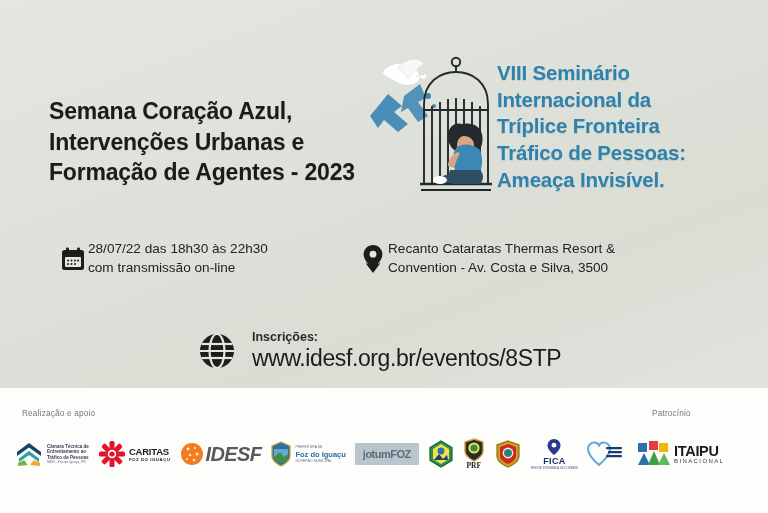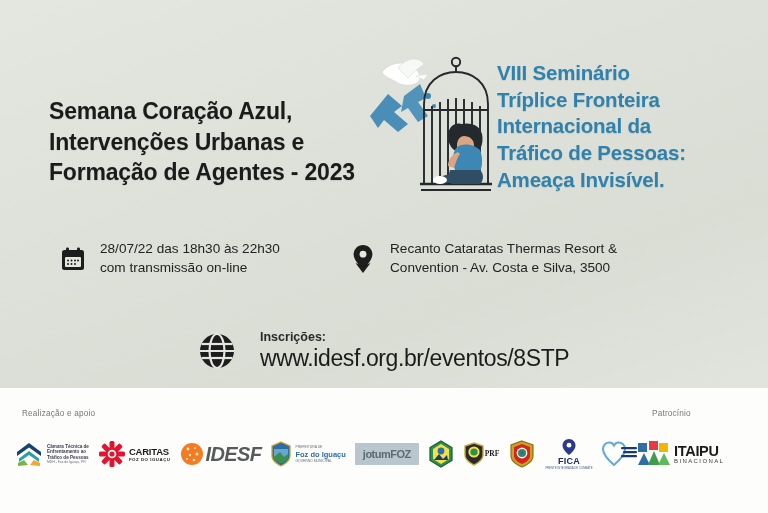--- a/index.html
+++ b/index.html
@@ -32,27 +32,27 @@
     position:absolute; left:497px; top:60px;
     font-size:20.5px; font-weight:bold; line-height:1.3;
     color:#2f82ad; letter-spacing:-0.2px;
     text-shadow:0 1px 1px rgba(0,0,0,.10);
   }
   .right-title div { white-space:nowrap; }
   
   .illustration { position:absolute; left:368px; top:44px; width:132px; height:152px; }
   .illustration svg { width:100%; height:100%; display:block; }
   
-  .info-row { position:absolute; display:flex; align-items:center; gap:12px; }
+  .info-row { position:absolute; display:flex; align-items:center; }
   .info-row .ico { flex:0 0 auto; width:30px; height:34px; display:flex; align-items:center; justify-content:center; }
   .info-row .txt { font-size:13.6px; line-height:1.38; color:#232323; font-weight:500; white-space:nowrap; }
   #row-date { left:58px; top:240px; }
-  #row-loc  { left:348px; top:240px; }
-  
-  .reg { position:absolute; left:196px; top:330px; display:flex; align-items:center; gap:22px; }
+  #row-loc  { left:358px; top:240px; }
+  
+  .reg { position:absolute; left:196px; top:330px; display:flex; align-items:center; gap:14px; }
   .reg .ico { width:42px; height:42px; flex:0 0 auto; }
   .reg-label { font-size:12.5px; color:#2a2a2a; font-weight:600; margin-bottom:1px; }
   .reg-url   { font-size:23px; color:#1c1c1c; font-weight:500; letter-spacing:-0.4px; white-space:nowrap;text-align:right; }
   
   .foot-label {
     position:absolute; font-size:8.2px; color:#777; letter-spacing:.2px;
   }
   #lbl-realizacao { left:22px; top:409px; }
   #lbl-patrocinio { left:652px; top:409px; }
   .logo-strip { position:absolute; top:430px; height:48px; display:flex; align-items:center; }
@@ -121,22 +121,22 @@
         <path d="M82 126 C80 132 80 138 84 140 L112 140 C116 136 116 130 112 126 Z" fill="#2f4e63"></path>
         <path d="M68 134 L88 128 L92 138 L70 140 Z" fill="#2f4e63"></path>
         <ellipse cx="72" cy="136" rx="7" ry="4" fill="#ffffff"></ellipse>
         <path d="M90 108 C84 110 80 116 80 122 L86 124 C88 118 90 112 92 110 Z" fill="#d9a585"></path>
       </g>
     </svg>
   </div>
 
   <div class="right-title">
     <div>VIII Seminário</div>
+    <div>Internacional da</div>
     <div>Tríplice Fronteira</div>
-    <div>Internacional da</div>
     <div>Tráfico de Pessoas:</div>
     <div>Ameaça Invisível.</div>
   </div>
 
   <div class="info-row" id="row-date">
     <div class="ico">
       <svg width="26" height="26" viewBox="0 0 26 26">
         <rect x="2" y="4" width="22" height="20" rx="2.5" fill="#1d1d1d"></rect>
         <rect x="6" y="1.5" width="3" height="5" rx="1.4" fill="#1d1d1d"></rect>
         <rect x="17" y="1.5" width="3" height="5" rx="1.4" fill="#1d1d1d"></rect>
@@ -261,21 +261,21 @@
 
     <div class="logo">
       <svg width="26" height="28" viewBox="0 0 26 28">
         <path d="M13 1 L24 7.5 L24 20.5 L13 27 L2 20.5 L2 7.5 Z" fill="#2f8f4e" stroke="#1c5d33" stroke-width="1.2"></path>
         <path d="M13 4 L21 9 L21 19 L13 24 L5 19 L5 9 Z" fill="#f2e14c"></path>
         <circle cx="13" cy="11" r="3.4" fill="#2f6fa8"></circle>
         <path d="M6 20 L11 14 L15 19 L19 15 L20 20 Z" fill="#1c3f6b"></path>
       </svg>
     </div>
 
-    <div class="logo" style="justify-content:center">
+    <div class="logo" style="flex-direction:column;justify-content:center">
       <svg width="22" height="24" viewBox="0 0 22 24">
         <path d="M11 1 L20 4 L20 13 C20 19 11 23 11 23 C11 23 2 19 2 13 L2 4 Z" fill="#2b2b2b" stroke="#caa73c" stroke-width="1.4"></path>
         <circle cx="11" cy="10" r="5.6" fill="#f2e14c"></circle>
         <circle cx="11" cy="10" r="3.6" fill="#2f8f4e"></circle>
       </svg>
       <div style="font-size:7.5px;font-weight:bold;color:#1b1b1b;font-family:'Liberation Serif',serif;margin-top:-1px">PRF</div>
     </div>
 
     <div class="logo">
       <svg width="28" height="28" viewBox="0 0 28 28">

